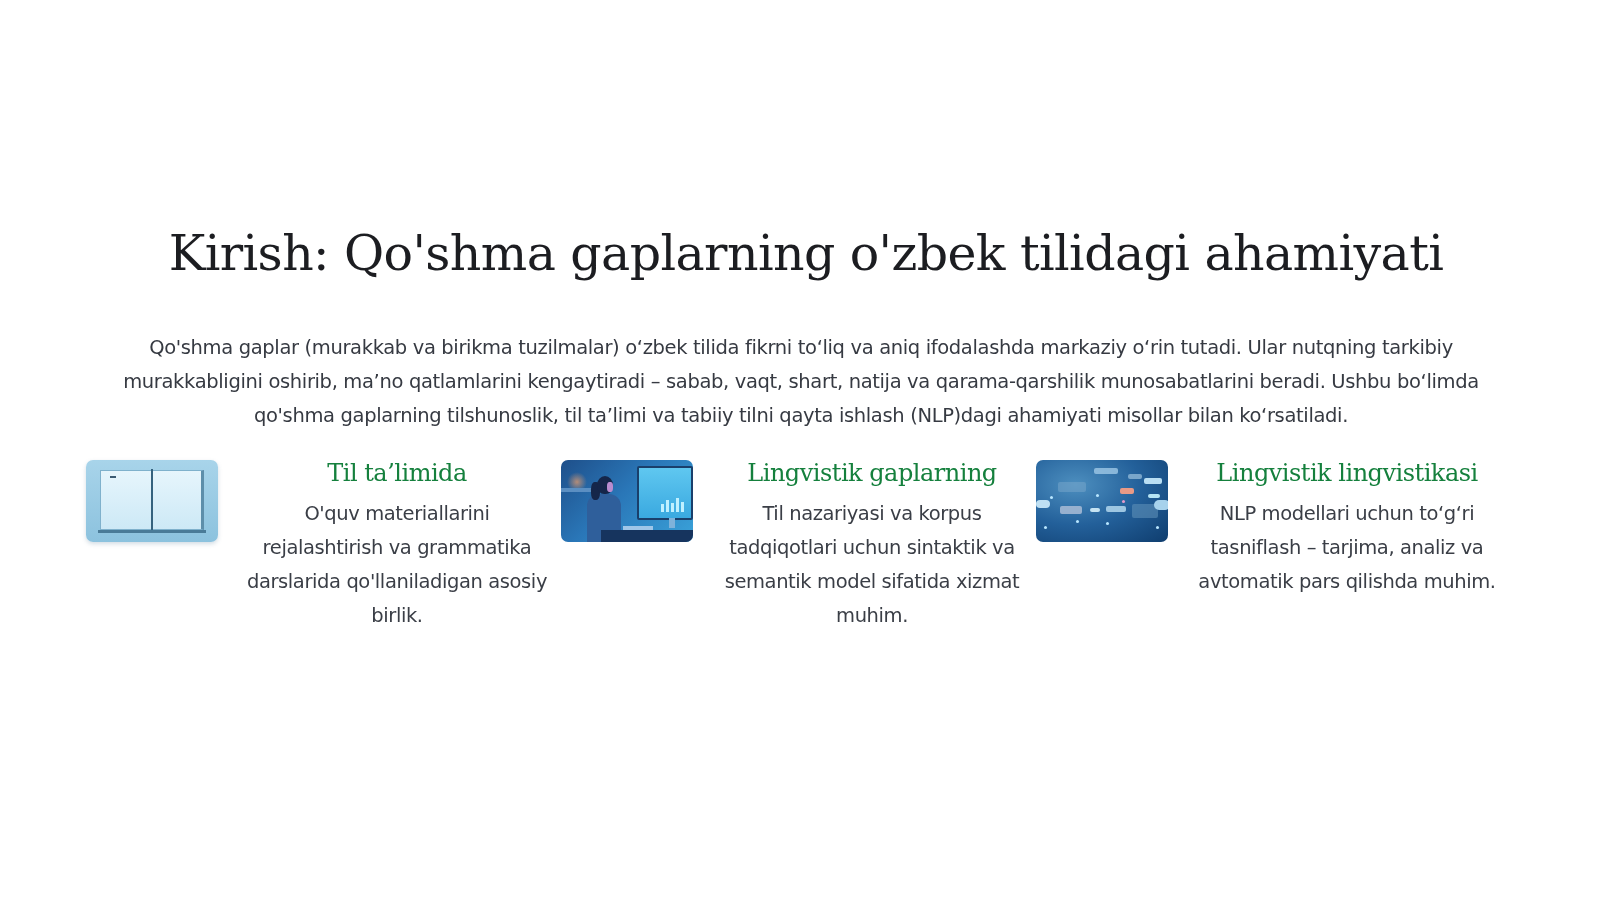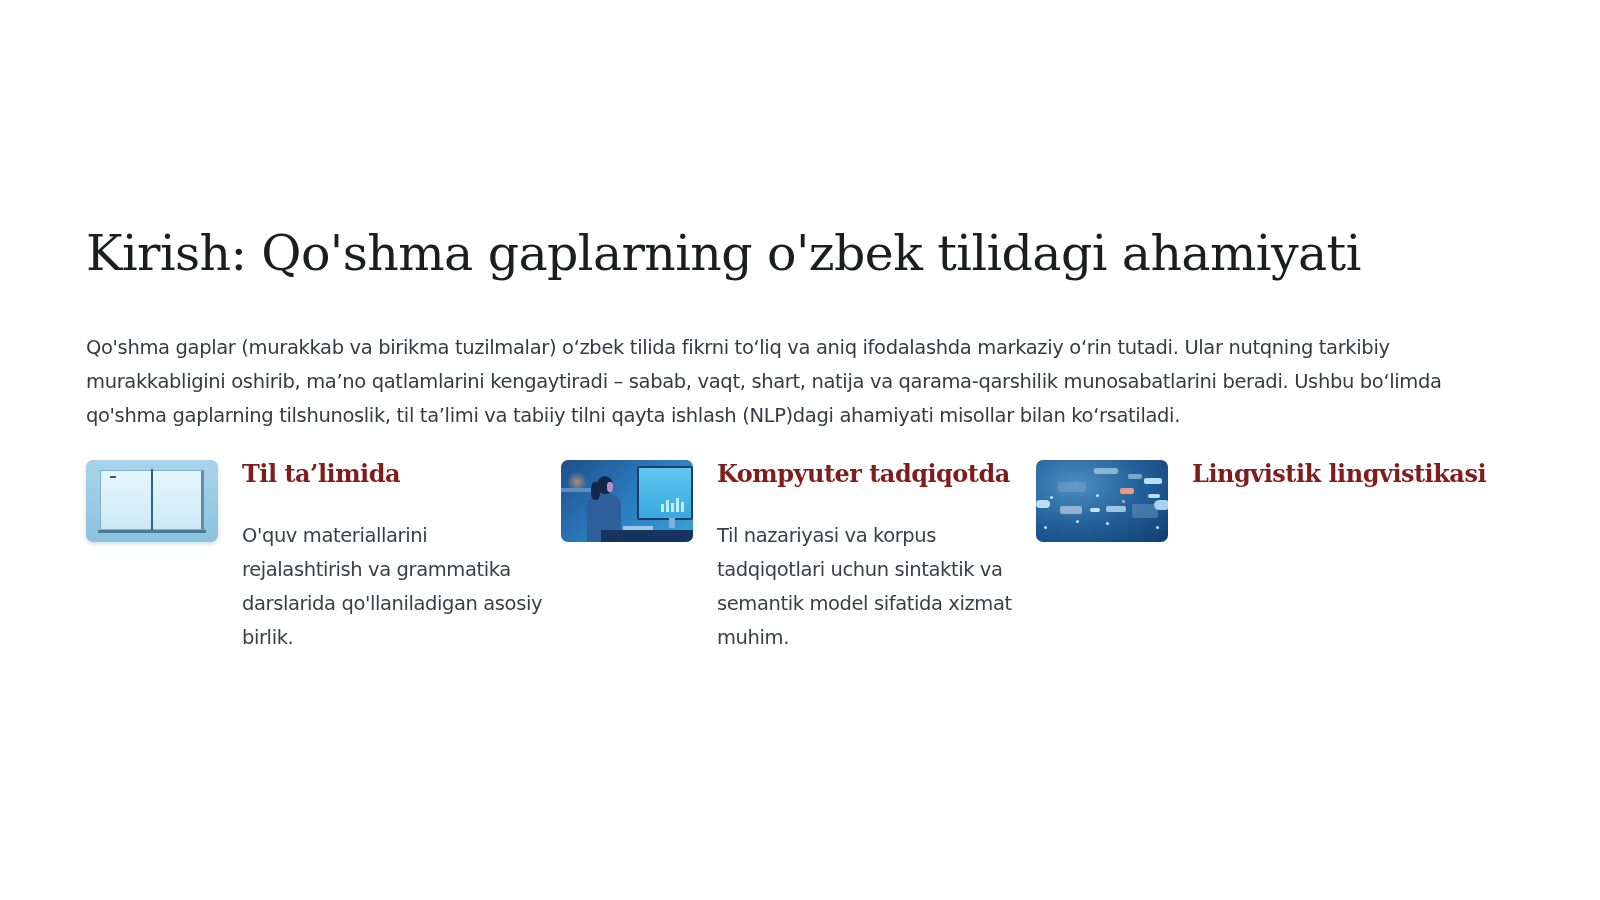--- a/index.html
+++ b/index.html
@@ -11,20 +11,21 @@
     body {
       position: relative;
       font-family: "DejaVu Sans", sans-serif;
       color: #2b2f36;
     }
     .slide {
       position: absolute;
       left: 0; top: 0;
       width: 1600px; height: 900px;
       background: #ffffff;
+      text-align: center;
     }
     .title {
       position: absolute;
       left: 86px; top: 222px;
       width: 1440px;
       font-family: "DejaVu Serif", serif;
       font-size: 49px;
       font-weight: normal;
       color: #1c1d21;
       letter-spacing: -0.6px;
@@ -62,26 +63,26 @@
     }
     .card-text {
       position: absolute;
       left: 156px; top: -3px;
       width: 310px;
     }
     .card-title {
       font-family: "DejaVu Serif", serif;
       font-size: 24px;
       line-height: 33px;
-      color: #7f1d1d;
+      color: #15803d;
       letter-spacing: -0.5px;
-      font-weight: bold;
+      font-weight: normal;
     }
     .card-desc {
-      margin-top: 29px;
+      margin-top: 7px;
       font-family: "DejaVu Sans", sans-serif;
       font-size: 19.5px;
       line-height: 34px;
       color: #3a3e46;
       letter-spacing: -0.4px;
     }
 
     
     .img-book {
       background: linear-gradient(180deg, #a8d4ea 0%, #8cc2de 100%);
@@ -209,21 +210,21 @@
         </div>
         <div class="body"></div>
         <div class="ponytail"></div>
         <div class="head"></div>
         <div class="face"></div>
         <div class="desk"></div>
         <div class="keyboard"></div>
         <div class="cup"></div>
       </div>
       <div class="card-text">
-        <div class="card-title">Kompyuter tadqiqotda</div>
+        <div class="card-title">Lingvistik gaplarning</div>
         <div class="card-desc">Til nazariyasi va korpus tadqiqotlari uchun sintaktik va semantik model sifatida xizmat muhim.</div>
       </div>
     </div>
 
     <div class="card" style="left:950px;">
       <div class="card-img img-network">
         <div class="chip" style="left:58px;top:8px;width:24px;height:6px;background:#9fc8e6;opacity:.8;"></div>
         <div class="chip" style="left:92px;top:14px;width:14px;height:5px;background:#8fb7d6;opacity:.8;"></div>
         <div class="chip" style="left:108px;top:18px;width:18px;height:6px;background:#b9def3;"></div>
         <div class="chip" style="left:84px;top:28px;width:14px;height:6px;background:#e99a86;"></div>
@@ -238,17 +239,18 @@
         <div class="dot" style="left:14px;top:36px;"></div>
         <div class="dot" style="left:86px;top:40px;background:#e59acb;"></div>
         <div class="dot" style="left:70px;top:62px;"></div>
         <div class="dot" style="left:40px;top:60px;"></div>
         <div class="dot" style="left:8px;top:66px;"></div>
         <div class="dot" style="left:120px;top:66px;"></div>
         <div class="dot" style="left:60px;top:34px;"></div>
       </div>
       <div class="card-text">
         <div class="card-title">Lingvistik lingvistikasi</div>
+        <div class="card-desc">NLP modellari uchun to‘g‘ri tasniflash – tarjima, analiz va avtomatik pars qilishda muhim.</div>
       </div>
     </div>
 
   </div>
 </div>
 
 </body></html>

